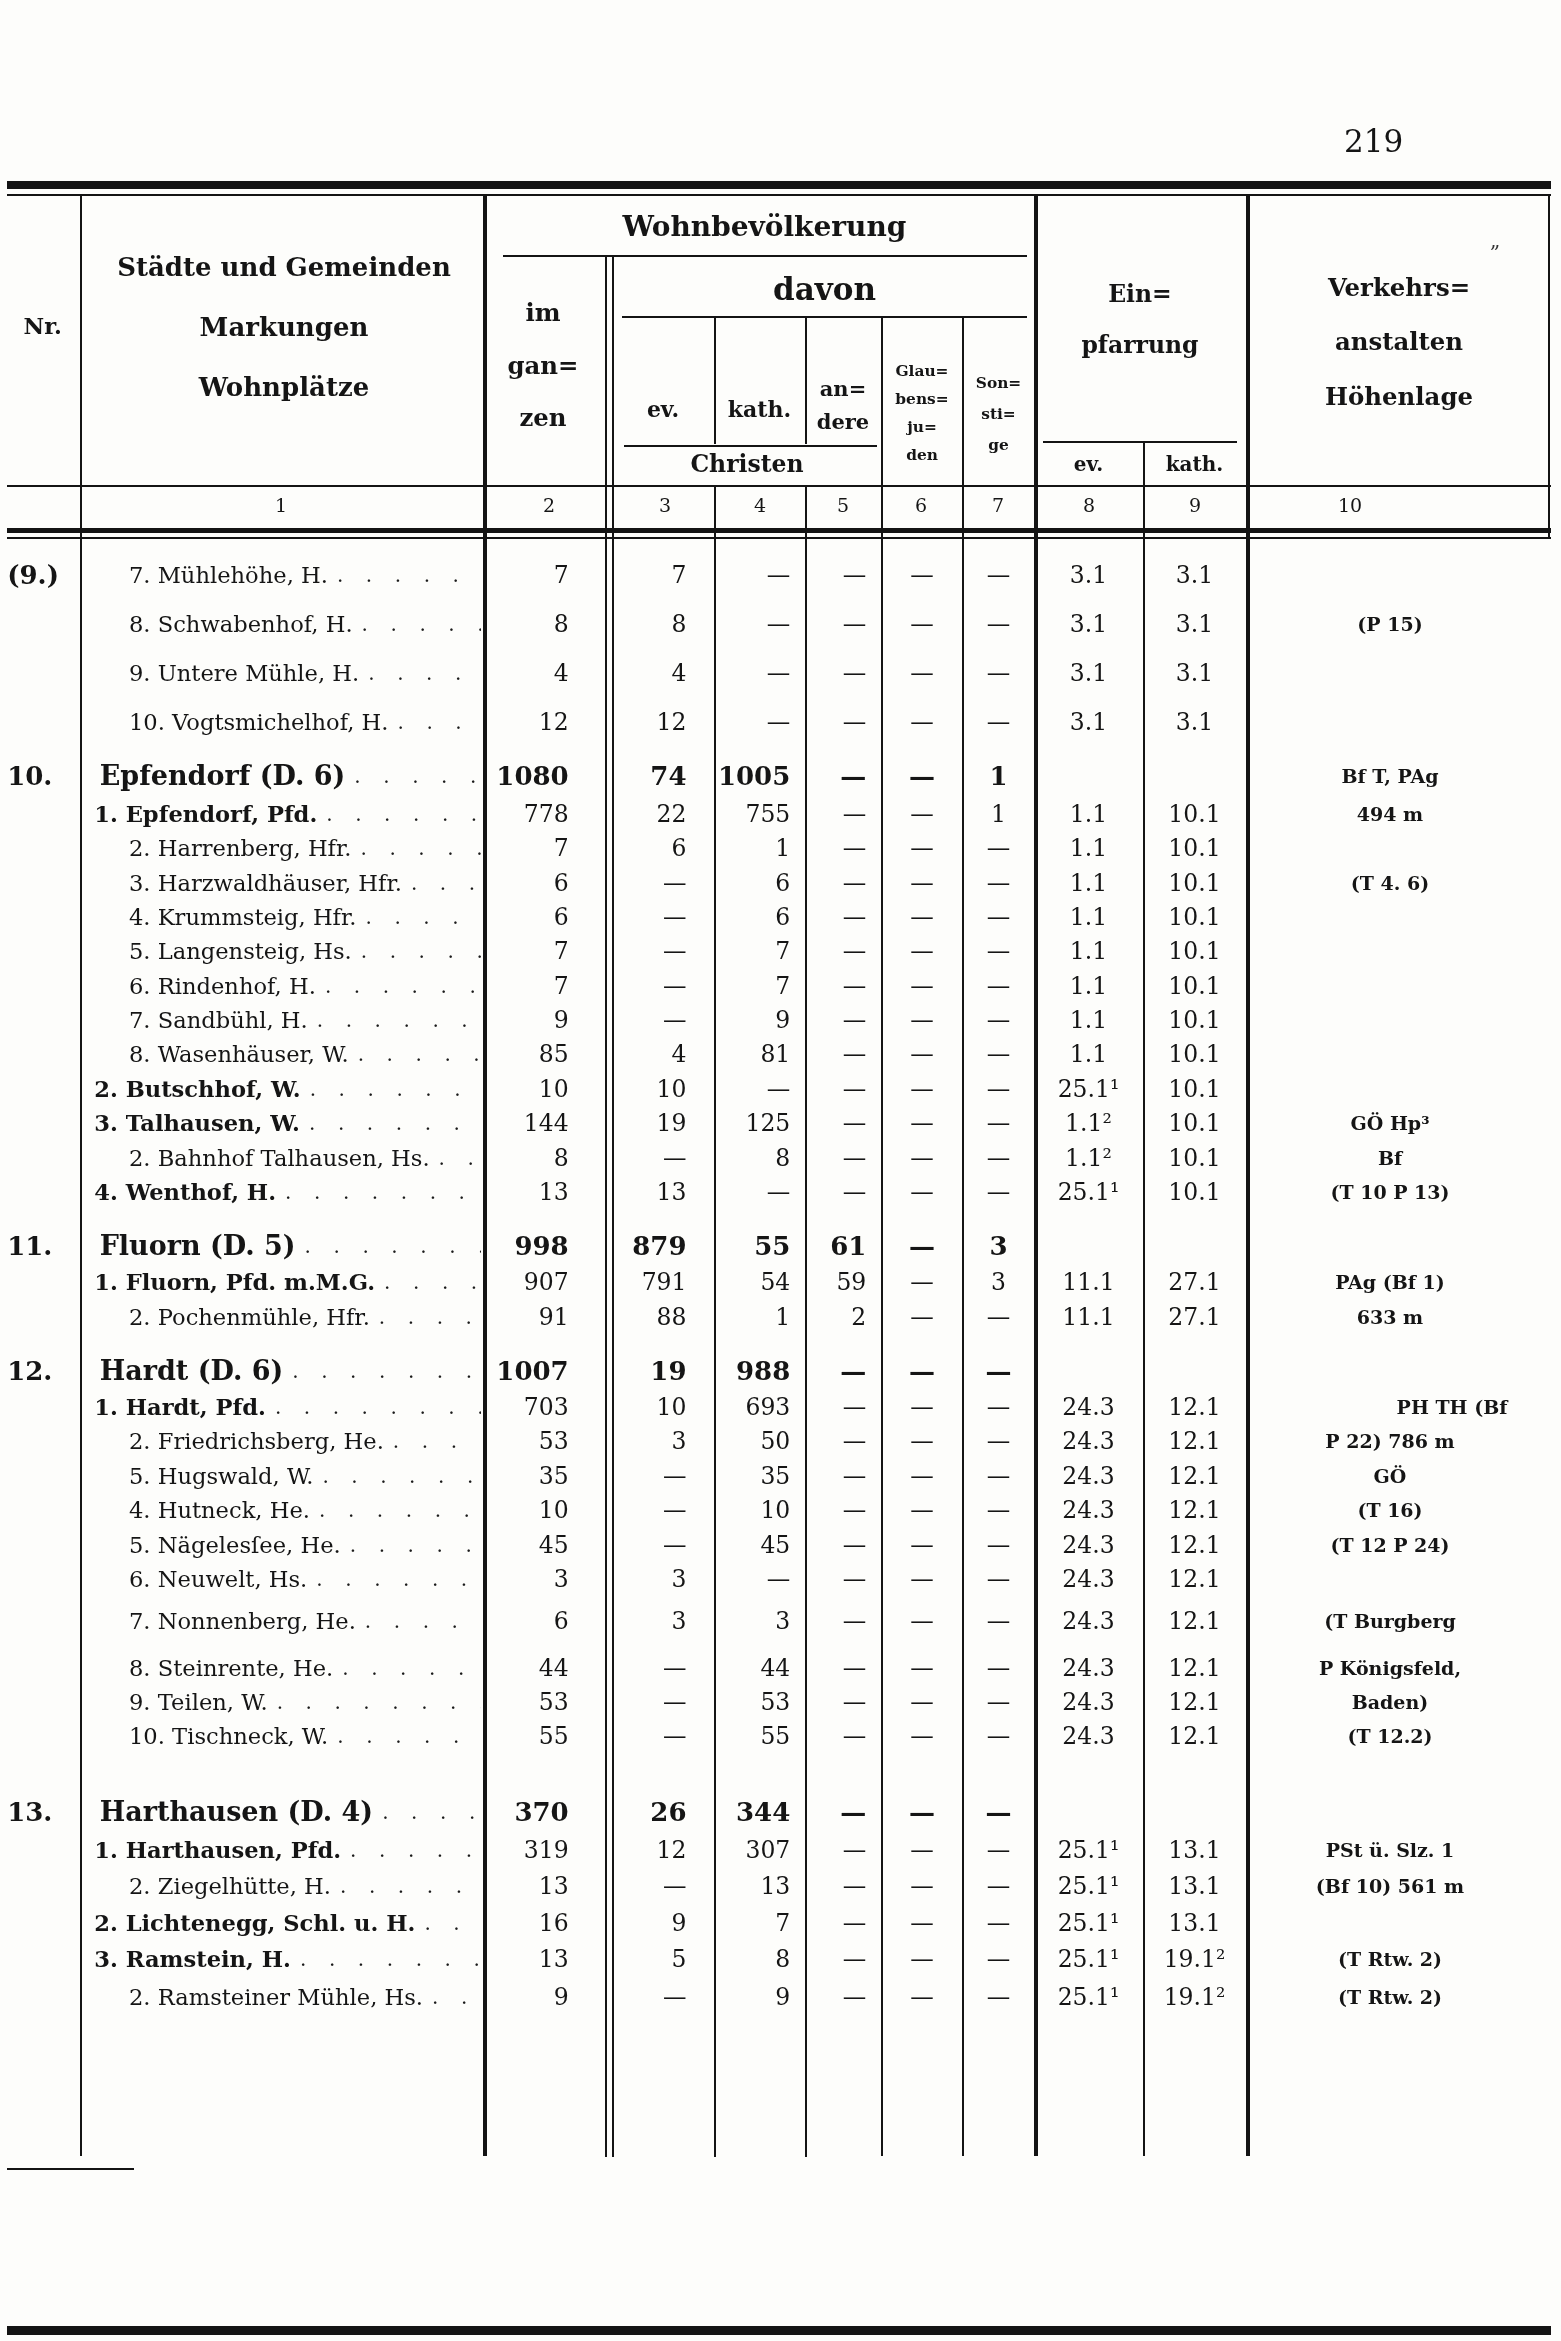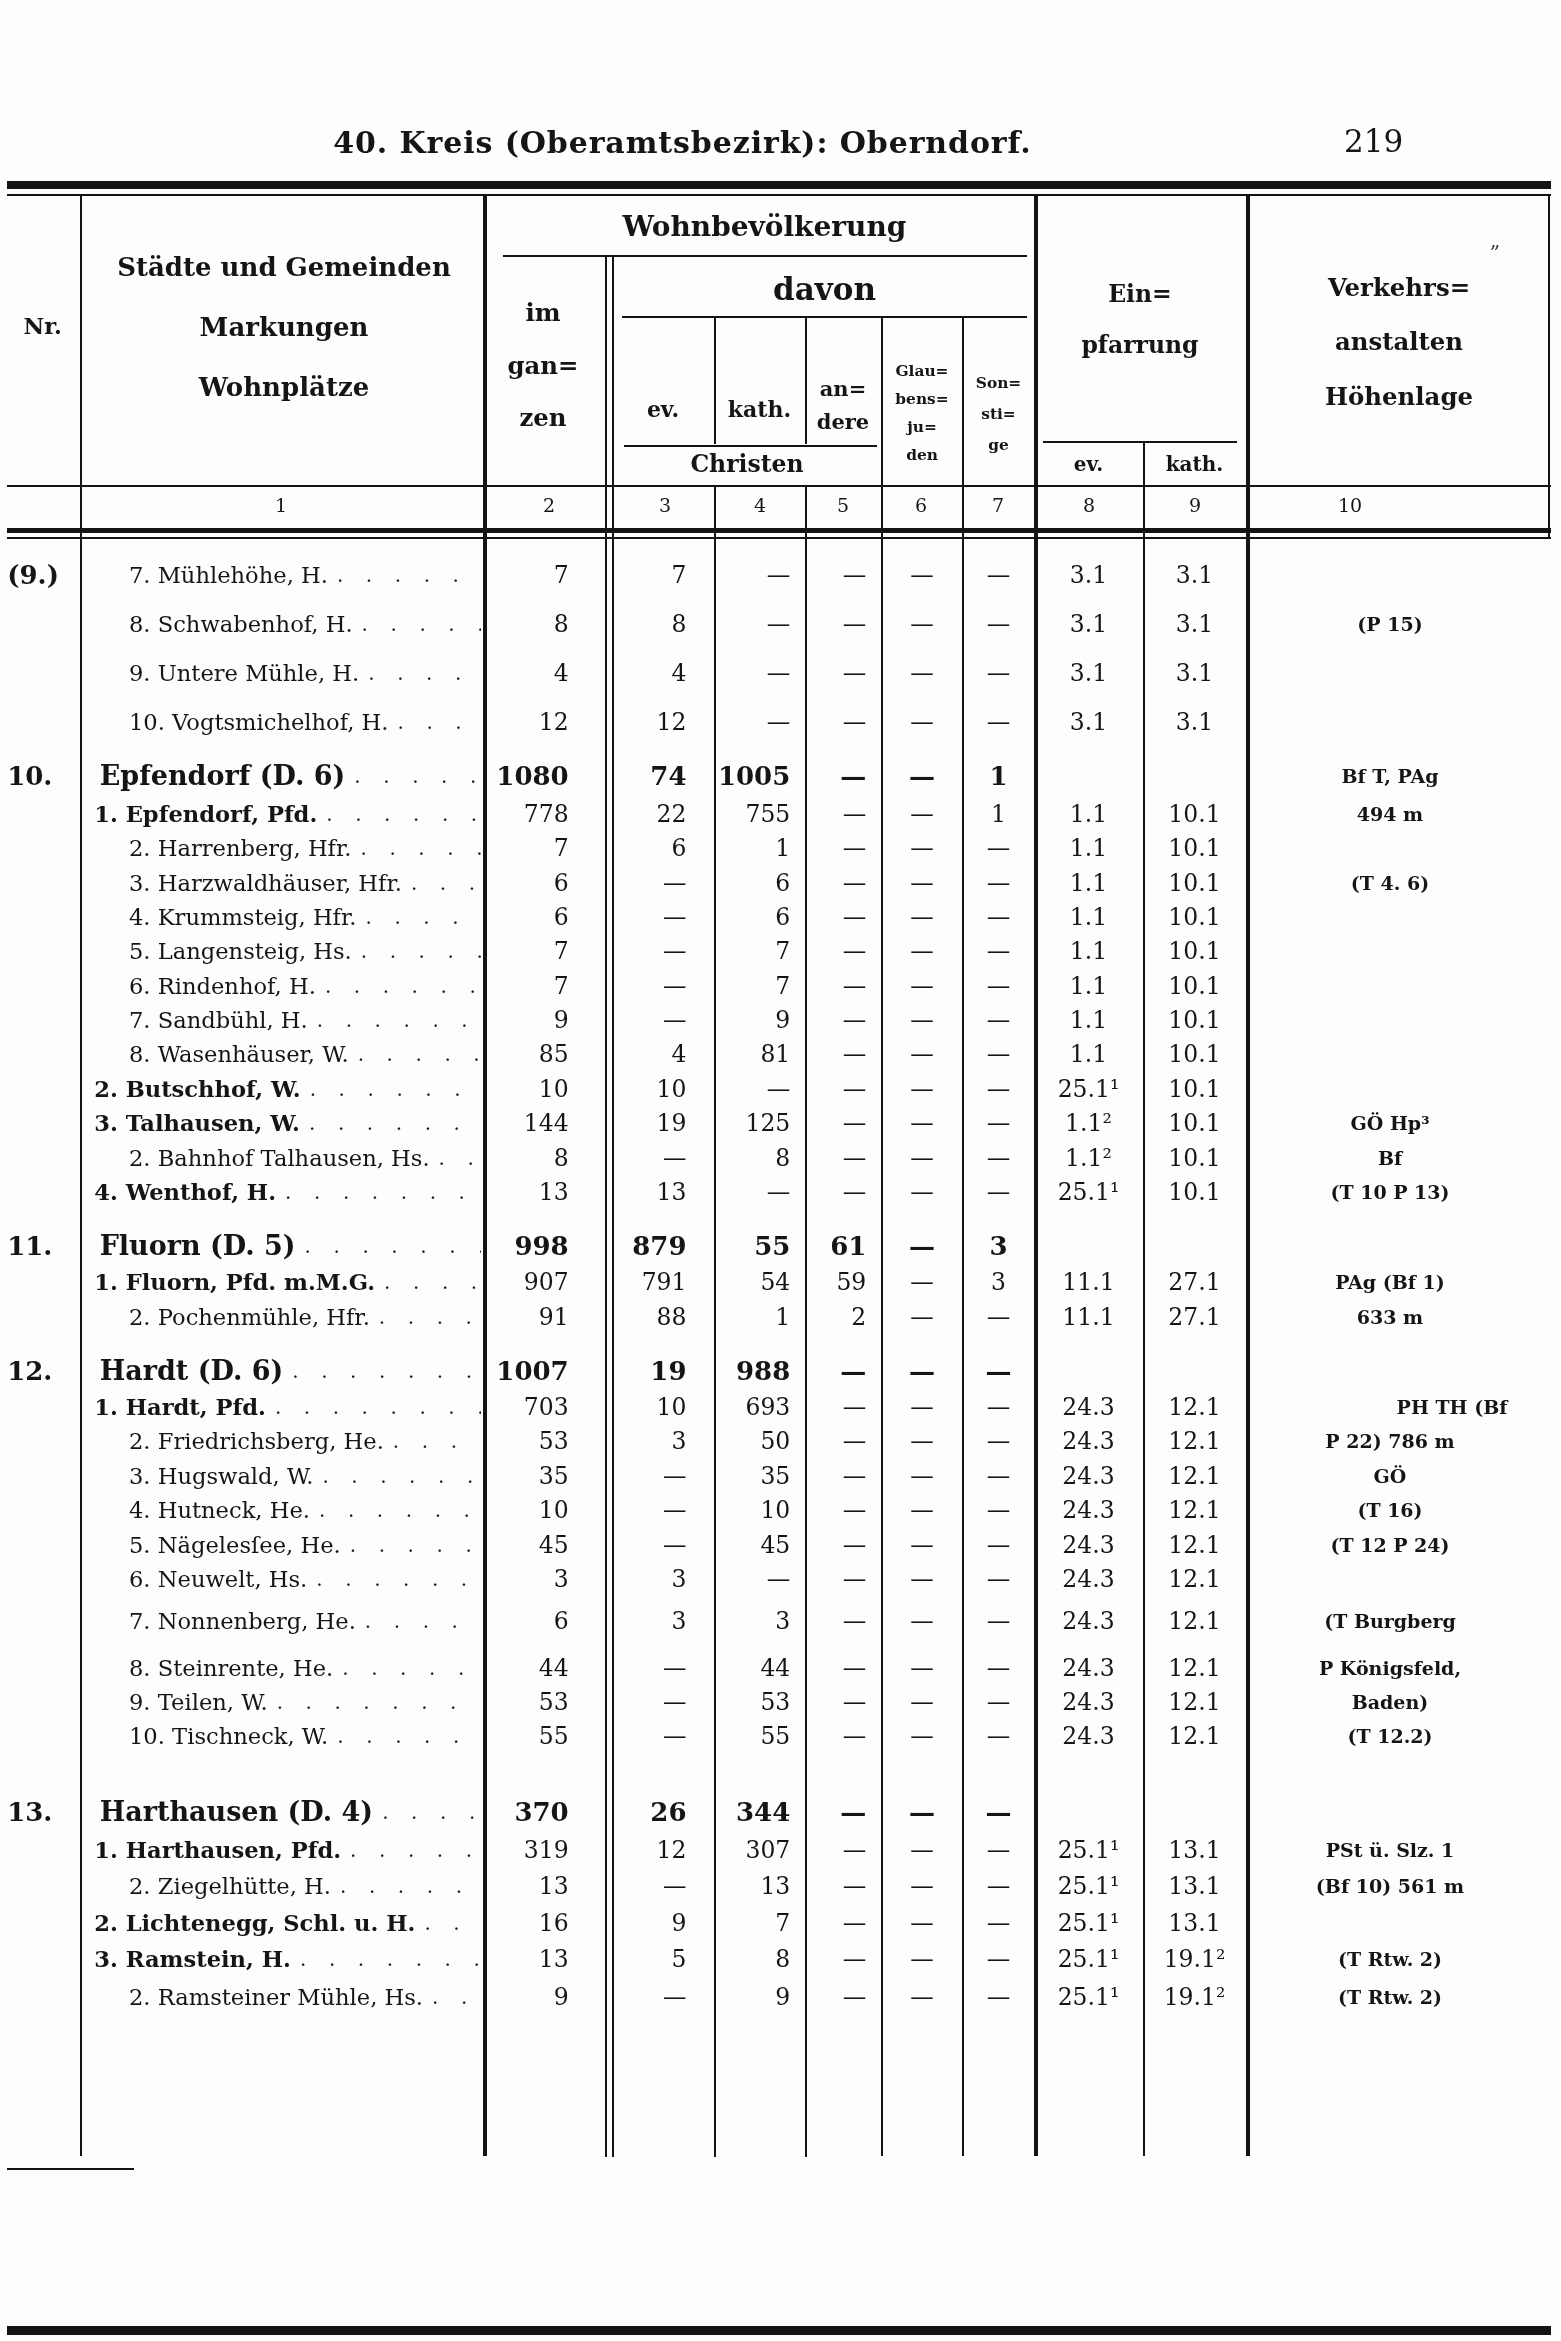--- a/index.html
+++ b/index.html
@@ -41,21 +41,20 @@
   .heinpf{font-size:23.5px;}
   .heinpfsub{font-size:20px;}
   .hverk{font-size:24.4px;}
   .colnum{position:absolute;font-size:19px;transform:translateX(-50%);}
 </style>
 </head>
 <body>
 
 <div class="page" id="page">
 
-  <div class="abs title c" style="left:81px;top:125px;width:1203px;">40. Kreis (Oberamtsbezirk): Oberndorf.</div>
   <div class="abs pagenum" style="left:1344px;top:123px;width:90px;">219</div>
   <span class="abs stray" style="left:1490px;top:228px;">„</span>
 
   <div class="abs hl hnr c" style="left:12.7px;top:313px;width:60px;">Nr.</div>
 
   <div class="abs hl hname c" style="left:87px;top:252px;width:394px;">Städte und Gemeinden</div>
   <div class="abs hl hname c" style="left:87px;top:312px;width:394px;">Markungen</div>
   <div class="abs hl hname c" style="left:87px;top:372px;width:394px;">Wohnplätze</div>
 
   <div class="abs hl hwb c" style="left:503px;top:210px;width:523px;">Wohnbevölkerung</div>
@@ -429,21 +428,21 @@
         <div class="cell val r" style="left: 716px; width: 87px; padding-right: 12.7px; box-sizing: border-box;">50</div>
         <div class="cell val r" style="left: 807px; width: 72px; padding-right: 12.7px; box-sizing: border-box;">—</div>
         <div class="cell val c" style="left: 883px; width: 78px;">—</div>
         <div class="cell val c" style="left: 964px; width: 69px;">—</div>
         <div class="cell val c" style="left: 1036px; width: 105px;">24.3</div>
         <div class="cell val c" style="left: 1145px; width: 99px;">12.1</div>
         <div class="cell vk c" style="left: 1250px; width: 280px;">P 22) 786 m</div>
       </div>
       <div class="row l2" style="top: 1456px; height: 40px;">
         <div class="cell namecell" style="left: 87px; width: 394px; padding-left: 42px; box-sizing: border-box;">
-          <span class="nm">3. Hugswald, W.</span>
+          <span class="nm">5. Hugswald, W.</span>
           <span class="leader">. . . . . . . . . . . . . . . . . . . . .</span>
         </div>
         <div class="cell val r" style="left: 486px; width: 99px; padding-right: 16.3px; box-sizing: border-box;">35</div>
         <div class="cell val r" style="left: 616px; width: 94px; padding-right: 23.5px; box-sizing: border-box;">—</div>
         <div class="cell val r" style="left: 716px; width: 87px; padding-right: 12.7px; box-sizing: border-box;">35</div>
         <div class="cell val r" style="left: 807px; width: 72px; padding-right: 12.7px; box-sizing: border-box;">—</div>
         <div class="cell val c" style="left: 883px; width: 78px;">—</div>
         <div class="cell val c" style="left: 964px; width: 69px;">—</div>
         <div class="cell val c" style="left: 1036px; width: 105px;">24.3</div>
         <div class="cell val c" style="left: 1145px; width: 99px;">12.1</div>

